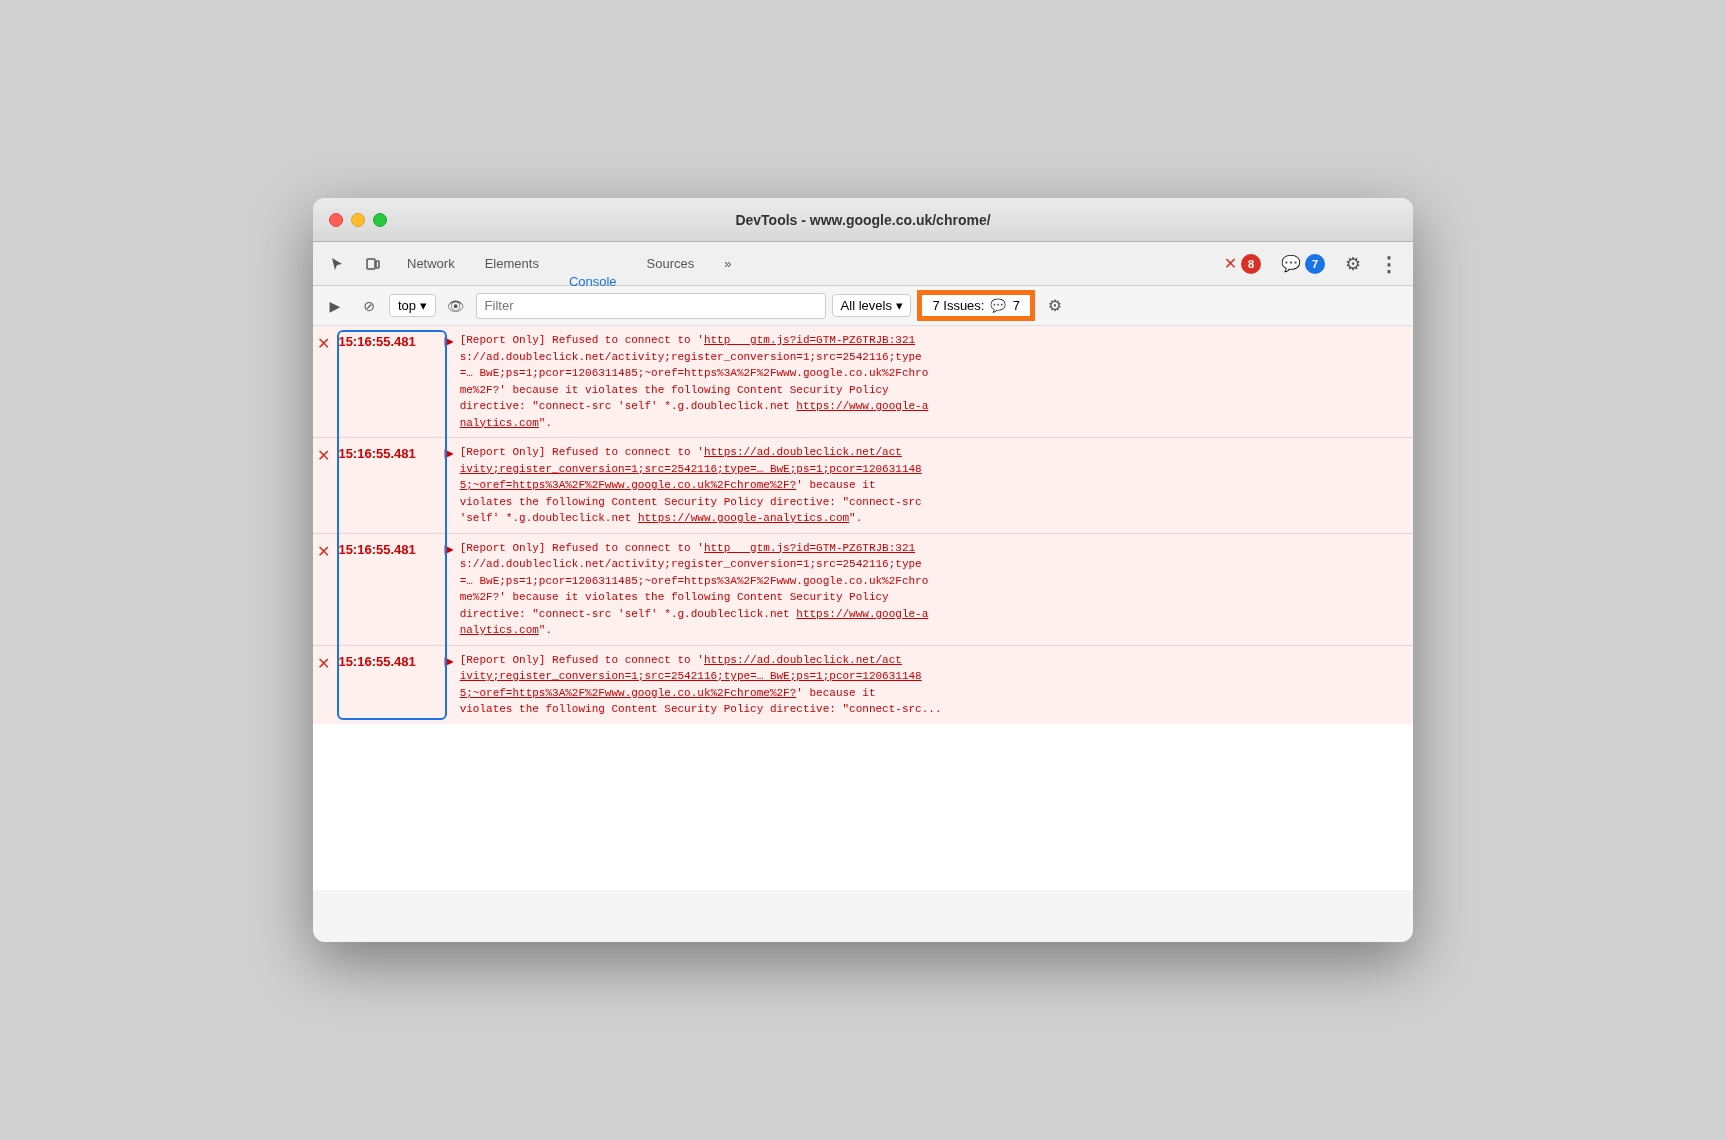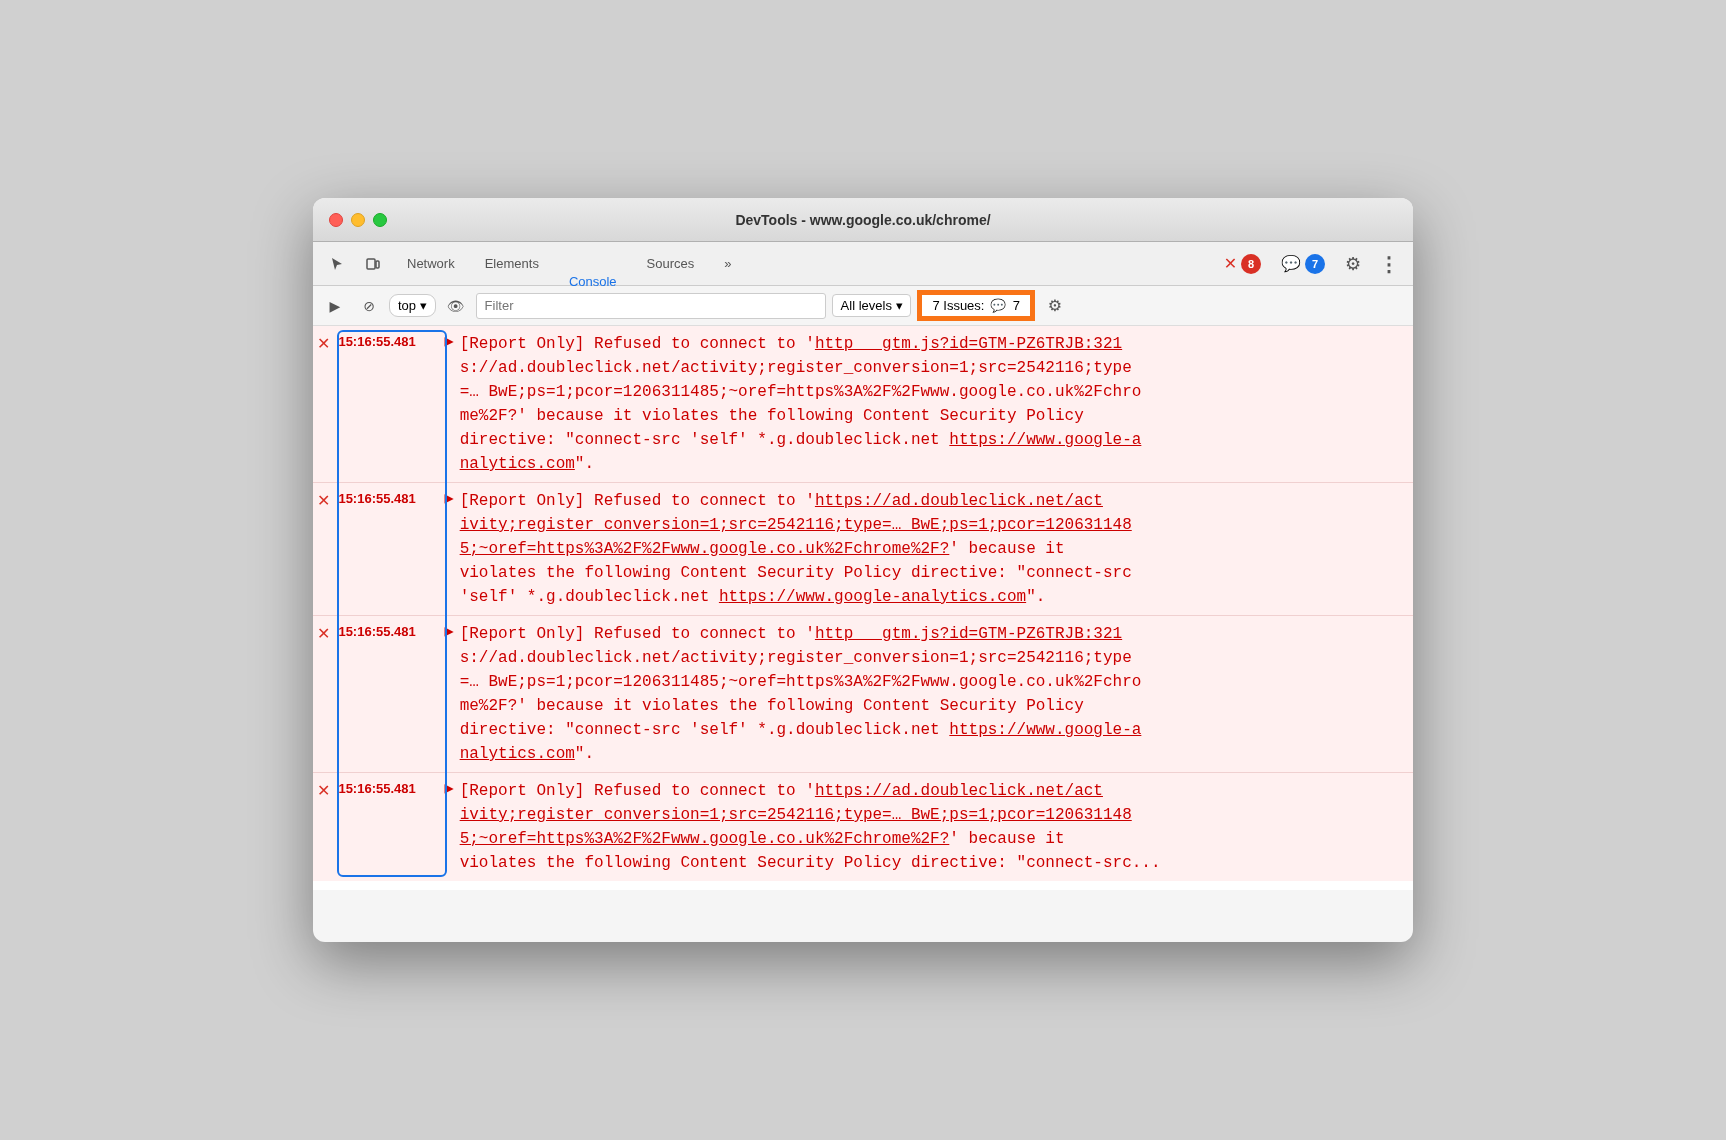--- a/index.html
+++ b/index.html
@@ -142,21 +142,21 @@
       cursor: pointer;
       color: #555;
       font-size: 14px;
     }
     .top-selector {
       display: flex;
       align-items: center;
       gap: 4px;
       padding: 3px 8px;
       border: 1px solid #ccc;
-      border-radius: 9px;
+      border-radius: 4px;
       font-size: 13px;
       cursor: pointer;
       background: white;
     }
     .filter-input {
       flex: 1;
       max-width: 350px;
       height: 26px;
       border: 1px solid #ccc;
       border-radius: 3px;
@@ -229,21 +229,21 @@
     .expand-arrow {
       color: #c00;
       margin-right: 6px;
       font-size: 12px;
       cursor: pointer;
       margin-top: 2px;
     }
     .log-message {
       color: #c00;
       font-family: 'Courier New', monospace;
-      font-size: 16px;
+      font-size: 11px;
       line-height: 1.5;
       flex: 1;
     }
     .log-message a {
       color: #c00;
       text-decoration: underline;
     }
     .window-body {
       height: 700px;
       display: flex;

